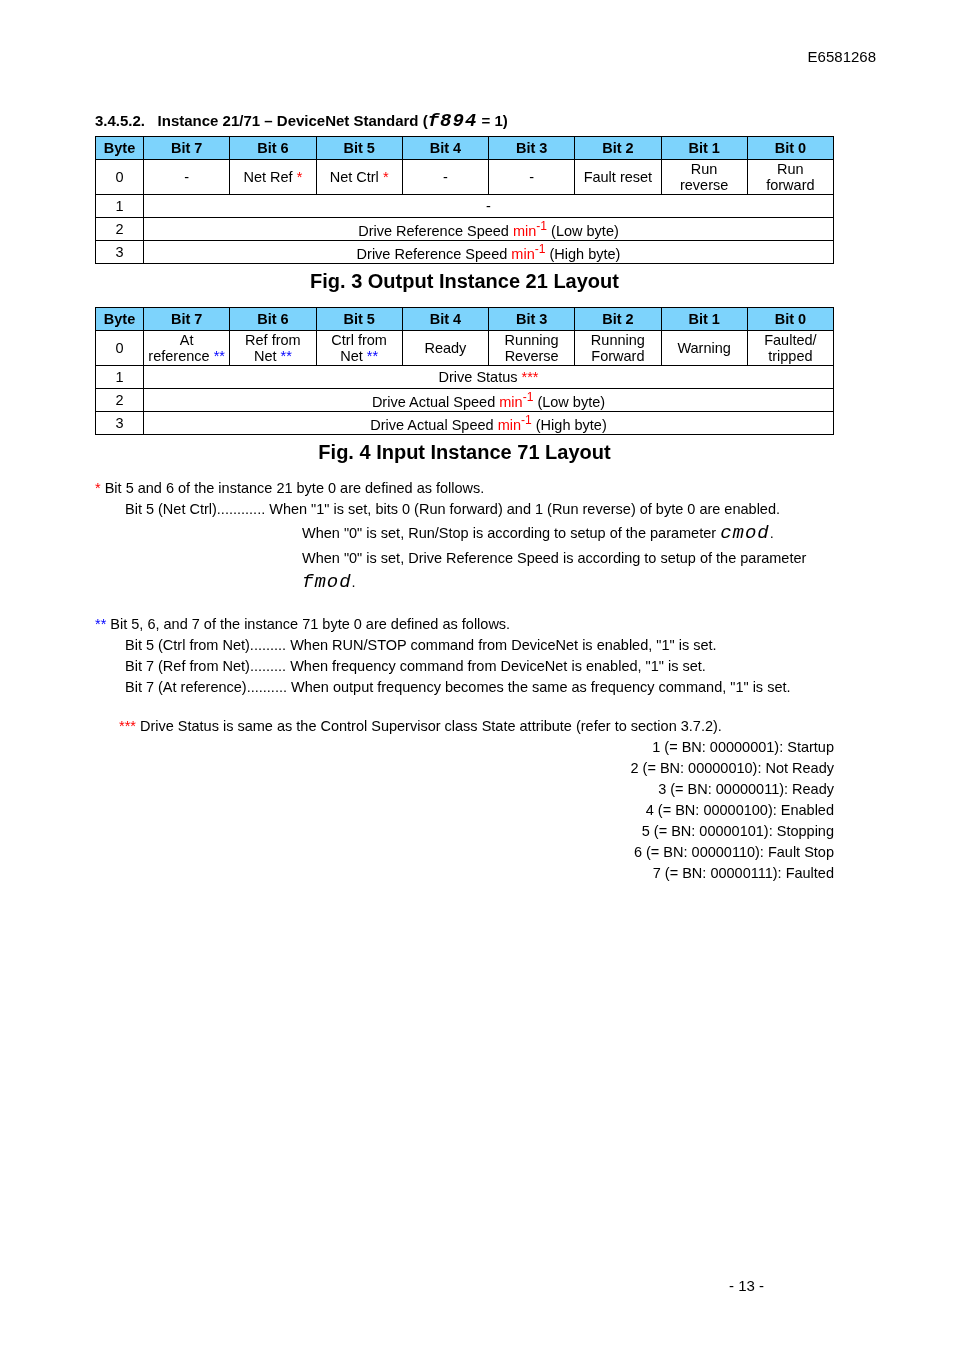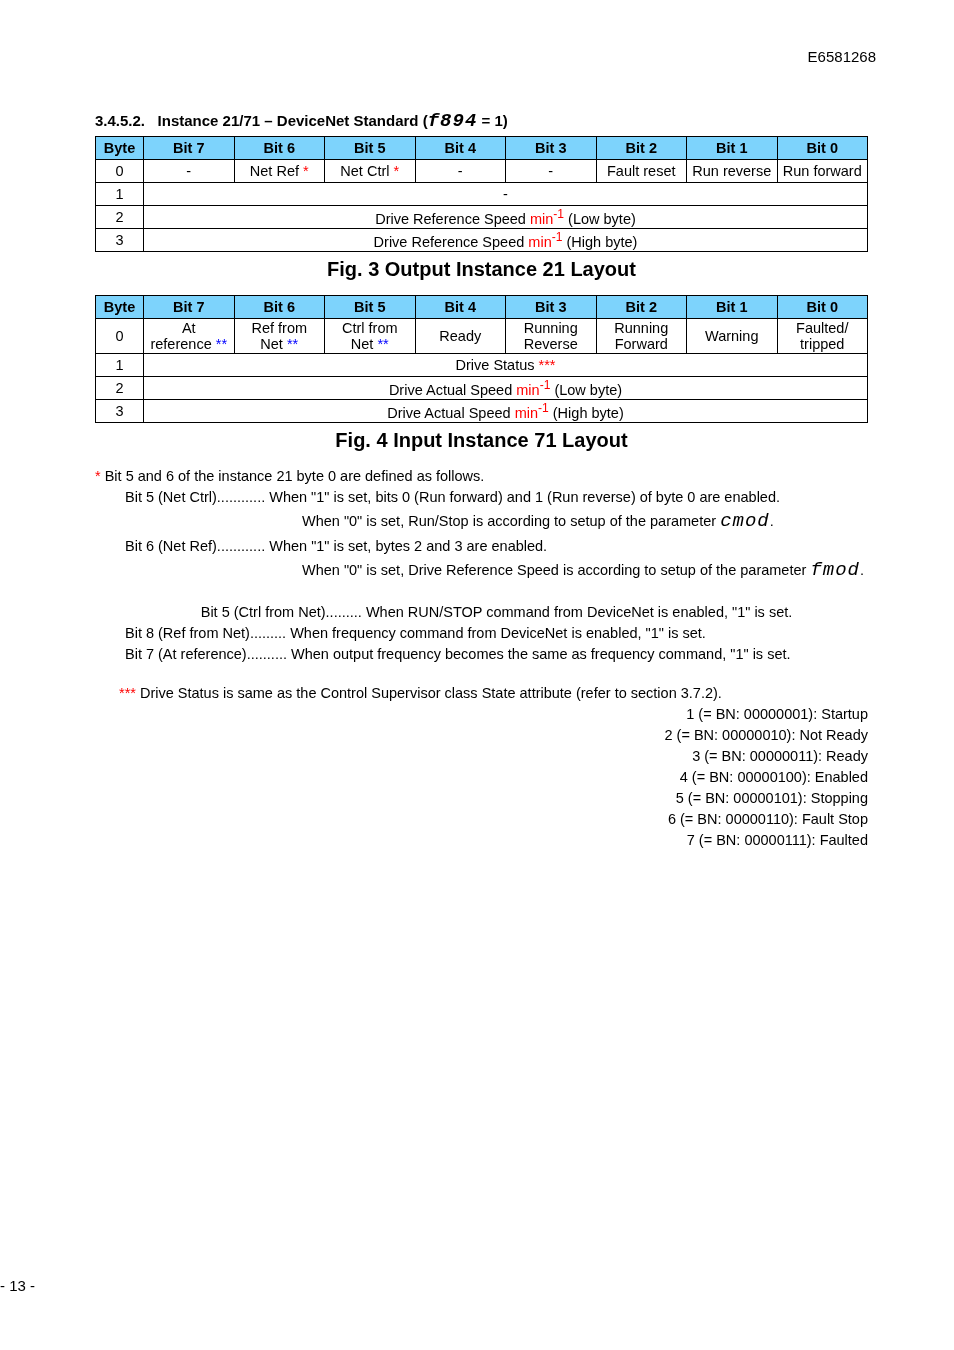--- a/index.html
+++ b/index.html
@@ -8,21 +8,21 @@
     padding: 0;
     width: 954px;
     height: 1350px;
     background: #fff;
     font-family: Arial, Helvetica, sans-serif;
     font-size: 14.5px;
     color: #000;
     position: relative;
   }
   .page {
-    padding: 50px 86px 0 95px;
+    padding: 50px 120px 0 95px;
     box-sizing: border-box;
     width: 954px;
   }
   .header-id {
     position: absolute;
     top: 48px;
     right: 78px;
     font-size: 15px;
   }
   .section-title {
@@ -68,21 +68,21 @@
     font-family: 'Courier New', monospace;
     font-size: 19px;
     letter-spacing: 1px;
     font-style: italic;
   }
   .pagenum {
     position: absolute;
     bottom: 56px;
     width: 764px;
     left: 0;
-    text-align: left;
+    text-align: right;
     font-size: 15px;
   }
 </style>
 </head>
 <body>
 
 <div class="page">
   <div class="header-id">E6581268</div>
 
   <p class="section-title">
@@ -199,27 +199,27 @@
     </tr>
   </tbody>
     </table>
 
   <div class="fig-caption">Fig. 4 Input Instance 71 Layout</div>
 
   <div class="body-block">
     <p><span class="red">*</span><span> Bit 5 and 6 of the instance 21 byte 0 are defined as follows.</span></p>
     <p class="indent-wide" style="padding-left:30px;text-indent:0;"><span>Bit 5 (Net Ctrl)............</span><span> When "1" is set, bits 0 (Run forward) and 1 (Run reverse) of byte 0 are enabled.</span></p>
     <p class="when-line"><span>When "0" is set, Run/Stop is according to setup of the parameter </span><span class="glyph">cmod</span><span>.</span></p>
-    <p class="indent-wide" style="padding-left:30px;text-indent:0;"><span>Bit 6 (Net Ref)............</span><span> When "1" is set, bytes 2 and 3 are enabled.</span></p>
     <p class="when-line" style="padding-left:207px;"><span>When "0" is set, Drive Reference Speed is according to setup of the parameter </span><span class="glyph">fmod</span><span>.</span></p>
   </div>
 
   <div class="body-block" style="margin-top:18px;">
-    <p style="padding-left:30px;text-align:center;">Bit 5 (Ctrl from Net)......... When RUN/STOP command from DeviceNet is enabled, "1" is set.</p>
-    <p style="padding-left:30px;">Bit 8 (Ref from Net)......... When frequency command from DeviceNet is enabled, "1" is set.</p>
+    <p><span class="blue">**</span><span> Bit 5, 6, and 7 of the instance 71 byte 0 are defined as follows.</span></p>
+    <p style="padding-left:30px;">Bit 5 (Ctrl from Net)......... When RUN/STOP command from DeviceNet is enabled, "1" is set.</p>
+    <p style="padding-left:30px;">Bit 7 (Ref from Net)......... When frequency command from DeviceNet is enabled, "1" is set.</p>
     <p style="padding-left:30px;">Bit 7 (At reference).......... When output frequency becomes the same as frequency command, "1" is set.</p>
   </div>
 
   <div class="body-block" style="margin-top:18px;margin-left:24px;">
     <p><span class="red">***</span><span> Drive Status is same as the Control Supervisor class State attribute (refer to section 3.7.2).</span></p>
     <div class="list-block">
       <p>1 (= BN: 00000001): Startup</p>
       <p>2 (= BN: 00000010): Not Ready</p>
       <p>3 (= BN: 00000011): Ready</p>
       <p>4 (= BN: 00000100): Enabled</p>

